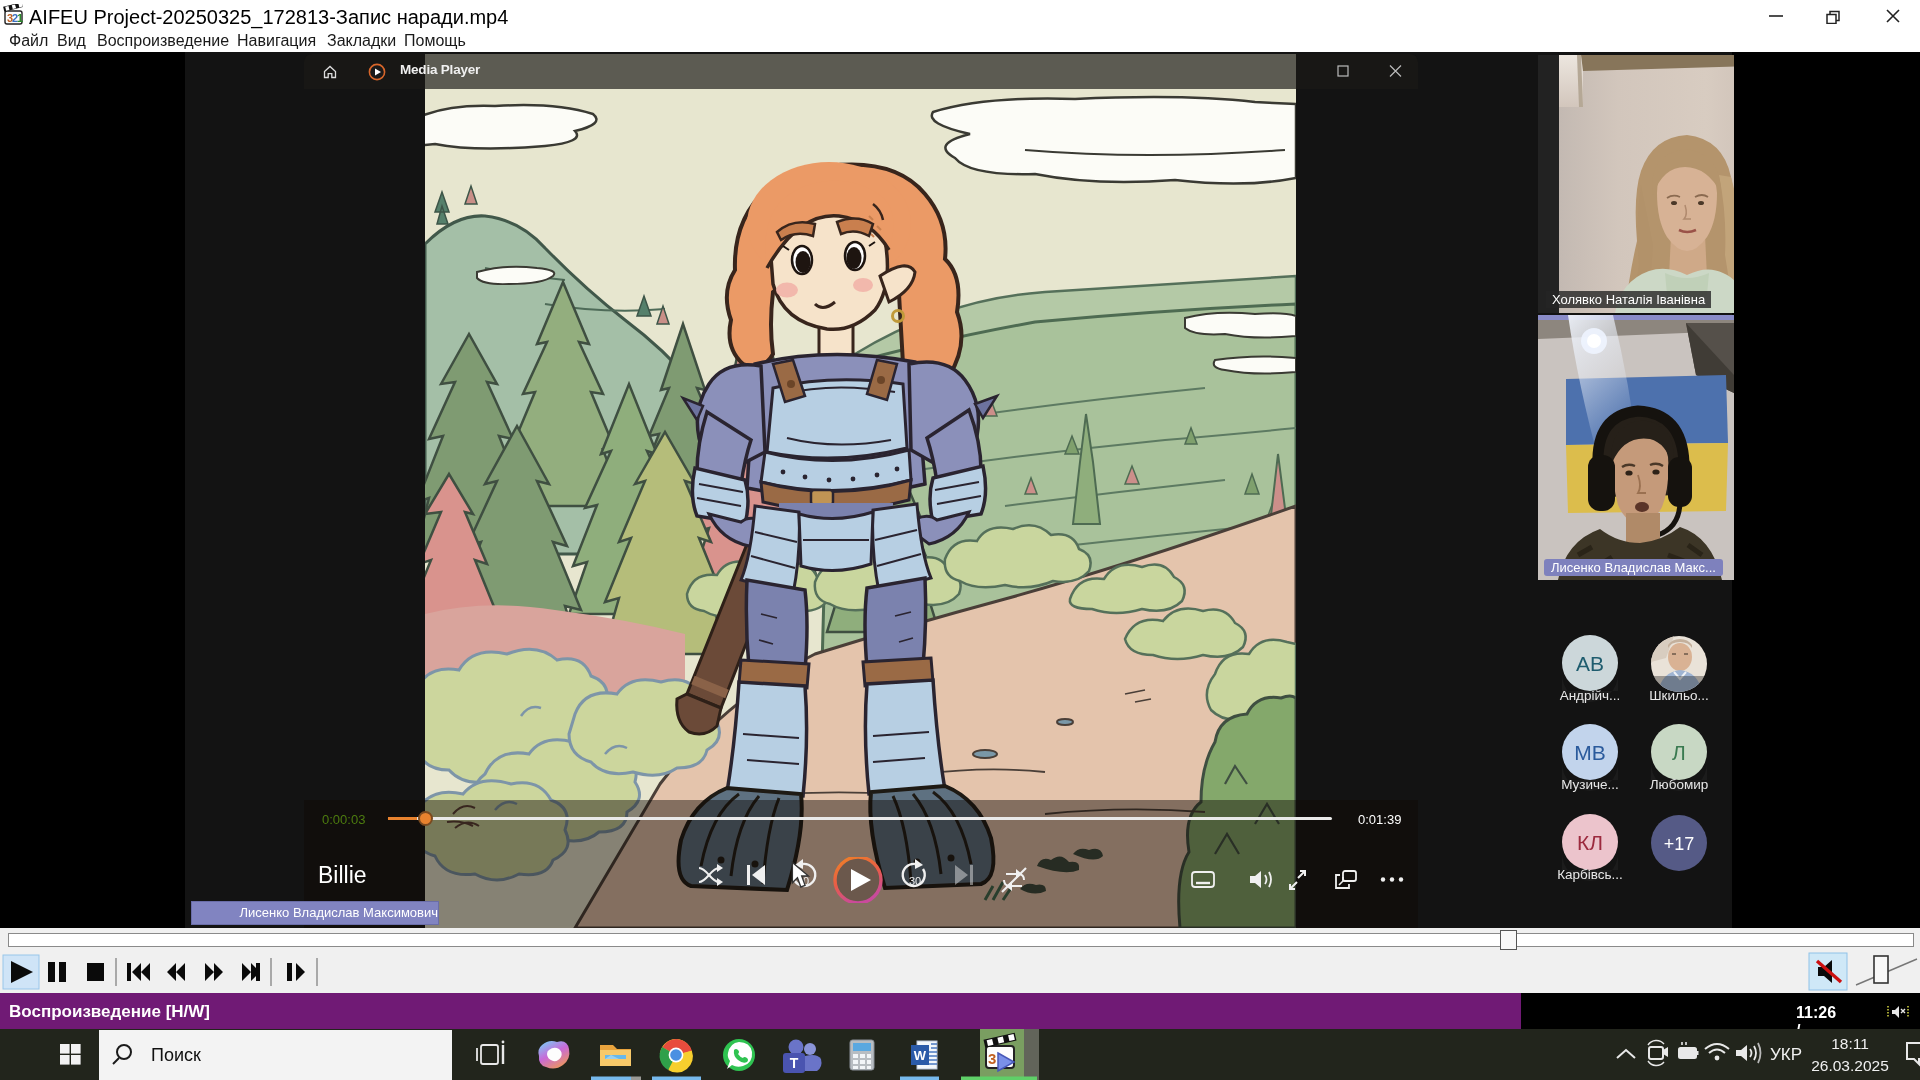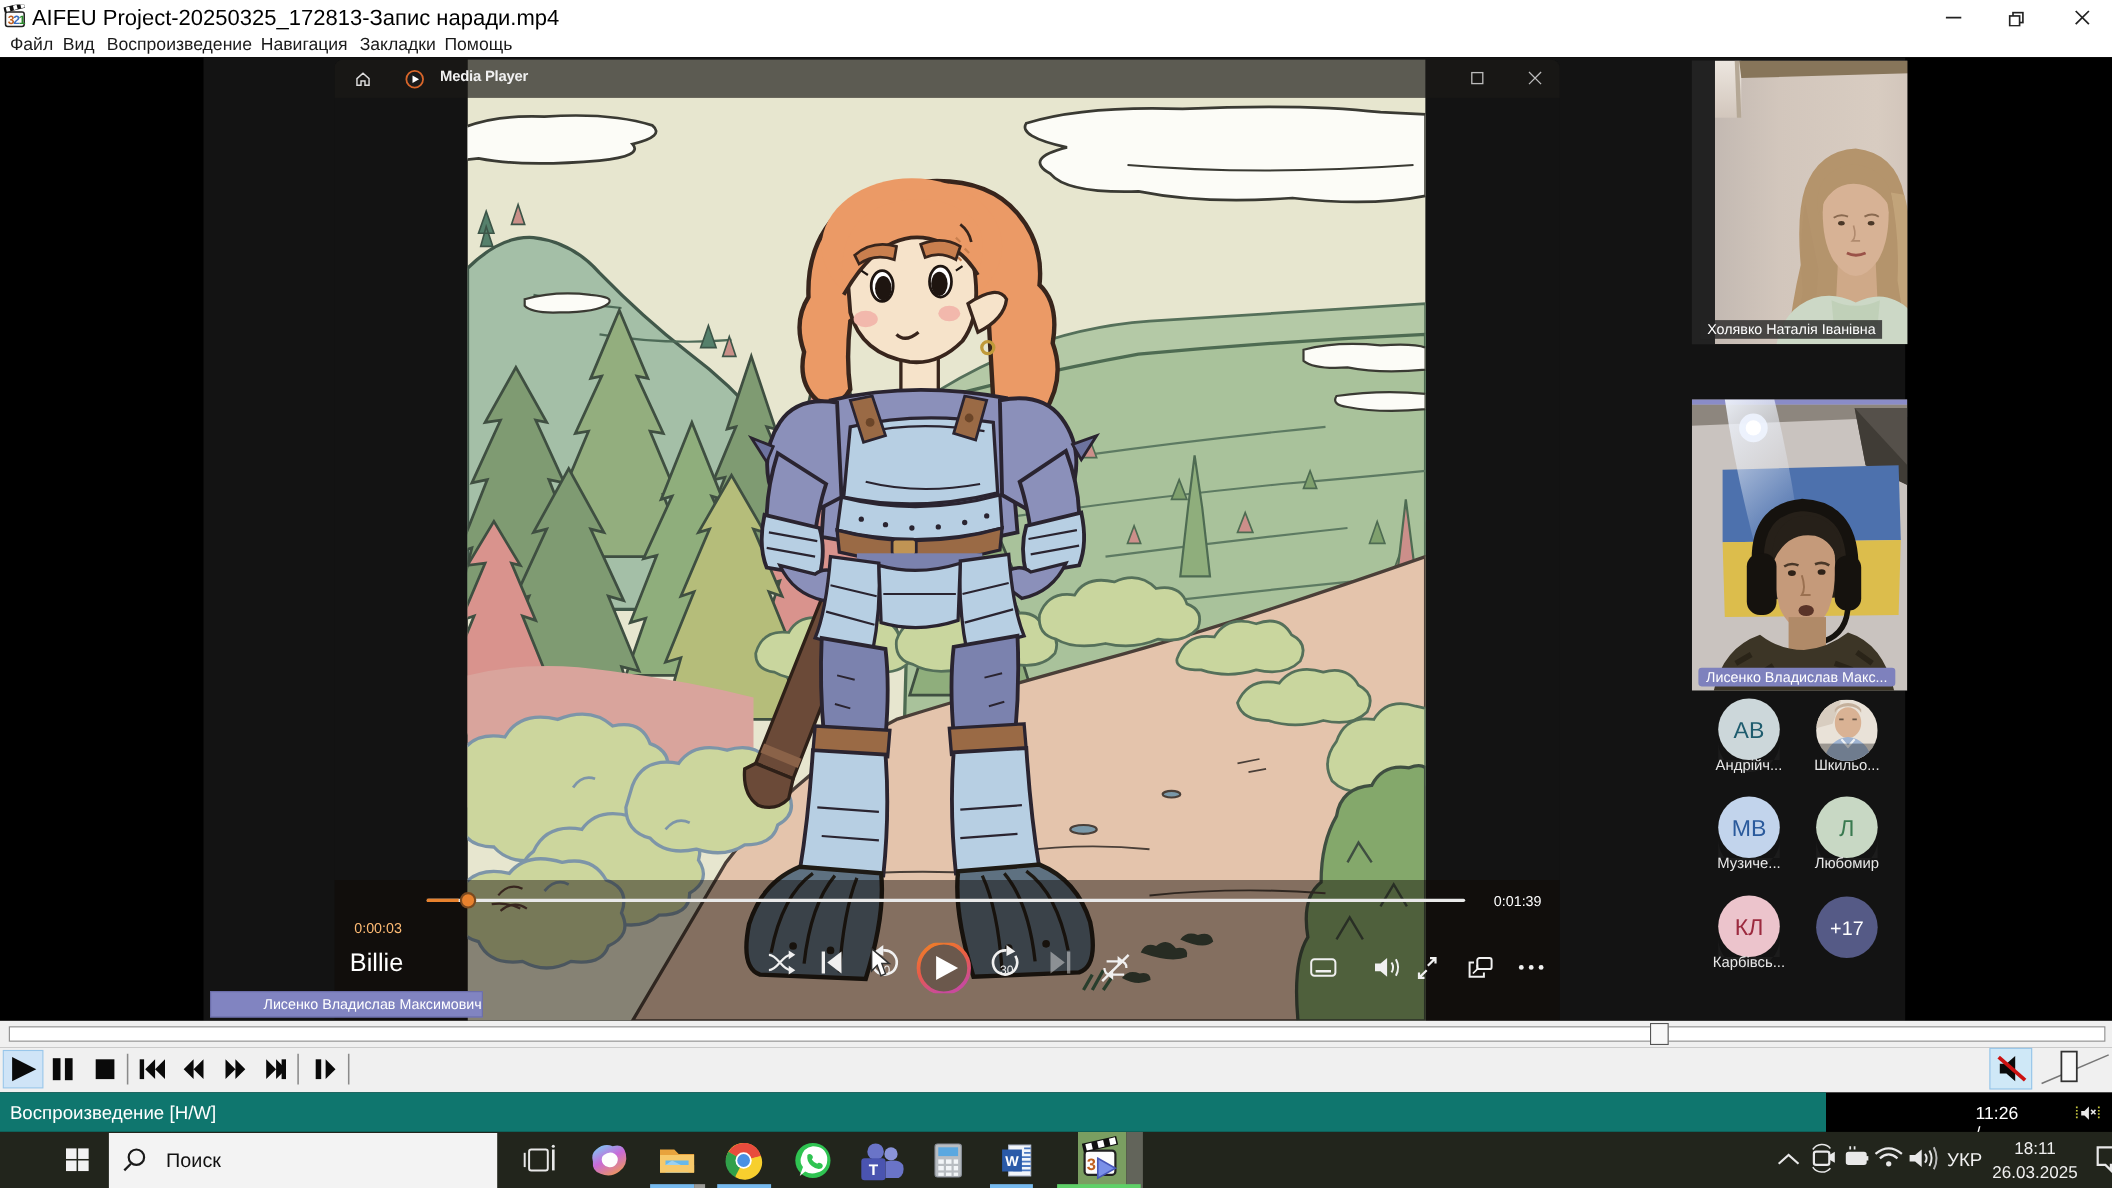--- a/index.html
+++ b/index.html
@@ -17,21 +17,21 @@
   
   #mpwin { left:119px; top:2px; width:1114px; height:874px; background:#131313; border-radius:8px 8px 0 0; overflow:hidden; }
   #cartoon { left:121px; top:0; width:871px; height:874px; }
   #mptitle { left:0; top:0; width:1114px; height:35px; background:rgba(26,25,22,0.68); color:#e8e8e8; }
   #mpoverlay { left:0; top:746px; width:1114px; height:128px; background:rgba(15,8,5,0.45); }
   
   .cam { overflow:hidden; background:#222; }
   
   #seekrow { left:0; top:928px; width:1920px; height:24px; background:#f0f0f0; }
   #toolrow { left:0; top:952px; width:1920px; height:41px; background:#f0f0f0; }
-  #statusbar { left:0; top:993px; width:1660px; height:36px; background:#0f766e; color:#fff; font-size:17px; }
+  #statusbar { left:0; top:993px; width:1521px; height:36px; background:#701a75; color:#fff; font-size:17px;font-weight:bold; }
   #taskbar { left:0; top:1029px; width:1920px; height:51px; background:#22251c;padding-left:39px; }
   .wlabel { color:#fff; background:rgba(38,38,38,0.8); font-size:13px; padding:1px 6px; white-space:nowrap; }
 </style>
 </head>
 <body>
 <div id="stage">
 
   <div id="titlebar" class="abs">
     <svg class="abs" style="left:3px;top:4px" width="22" height="22" viewBox="0 0 22 22">
       <rect x="2" y="7" width="17" height="13" rx="2" fill="#fdfdfd" stroke="#222" stroke-width="1.4"></rect>
@@ -272,21 +272,21 @@
             <path d="M7 5.6 L13 9 L7 12.4 Z" fill="#fff"></path>
           </svg>
           <div class="abs" style="left:96px;top:8px;font-size:13.5px;font-weight:bold;color:#f0f0f0;letter-spacing:-0.2px">Media Player</div>
           <svg class="abs" style="left:1026px;top:10px" width="80" height="14" viewBox="0 0 80 14">
             <rect x="8" y="2" width="10" height="10" fill="none" stroke="#bbb" stroke-width="1.2"></rect>
             <path d="M60 1.5 L71 12.5 M71 1.5 L60 12.5" stroke="#bbb" stroke-width="1.2"></path>
           </svg>
         </div>
 
         <div id="mpoverlay" class="abs">
-          <div class="abs" style="left:18px;top:12px;color:#fdba74;font-size:13px;margin-top:24px;">0:00:03</div>
+          <div class="abs" style="left:18px;top:12px;color:#4d7c0f;font-size:13px;">0:00:03</div>
           <div class="abs" style="left:1054px;top:12px;color:#fff;font-size:13px;">0:01:39</div>
           <div class="abs" style="left:84px;top:17px;width:944px;height:3px;background:#e9e9e9;border-radius:2px;"></div>
           <div class="abs" style="left:84px;top:17px;width:29px;height:3px;background:#e8822e;"></div>
           <div class="abs" style="left:114px;top:11px;width:15px;height:15px;border-radius:50%;background:#e8822e;border:2px solid #7a4a20;"></div>
 
           <div class="abs" style="left:14px;top:62px;color:#fff;font-size:23px;font-weight:normal;">Billie</div>
 
           <svg class="abs" style="left:389px;top:57px" width="620" height="46" viewBox="0 0 620 46">
 
             <g stroke="#f0f0f0" stroke-width="2" fill="none">
@@ -400,21 +400,21 @@
         <ellipse cx="115" cy="148" rx="3" ry="2" fill="#4a3828"></ellipse>
         <ellipse cx="142" cy="148" rx="3" ry="2" fill="#4a3828"></ellipse>
         <path d="M126 150 Q129 160 125 164 L132 164" stroke="#b08a6e" stroke-width="1.5" fill="none"></path>
         <path d="M120 175 Q128 179 137 175" stroke="#9a5248" stroke-width="2.6" fill="none"></path>
 
         <path d="M56 258 Q62 226 90 216 Q108 210 128 220 Q148 210 164 218 Q184 226 190 258 Z" fill="#ccd8c6"></path>
         <path d="M106 218 Q128 228 150 218 L148 240 Q128 248 108 240 Z" fill="#c0d0b8"></path>
       </svg>
       <div class="wlabel abs" style="left:8px;top:236px;">Холявко Наталія Іванівна</div>
     </div>
-    <div id="cam2" class="cam abs" style="left:1538px;top:263px;width:196px;height:265px;margin-top:48px;">
+    <div id="cam2" class="cam abs" style="left:1538px;top:263px;width:196px;height:265px;">
       <svg style="filter:blur(0.5px)" width="196" height="265" viewBox="0 0 196 265">
         <defs>
           <linearGradient id="beam" x1="0" y1="0" x2="0.45" y2="1">
             <stop offset="0" stop-color="#eef2fa" stop-opacity="0.95"></stop>
               <stop offset="1" stop-color="#dfe6f2" stop-opacity="0"></stop>
           </linearGradient>
         </defs>
         <rect width="196" height="265" fill="#c9c3bf"></rect>
         <rect x="0" y="0" width="196" height="5" fill="#8a8cc8"></rect>
         <path d="M0 5 L196 5 L196 16 L0 24 Z" fill="#8d867e"></path>

